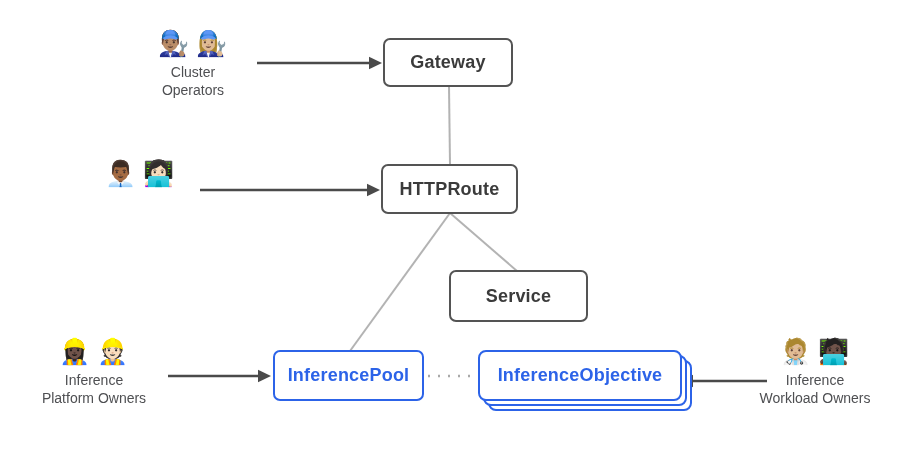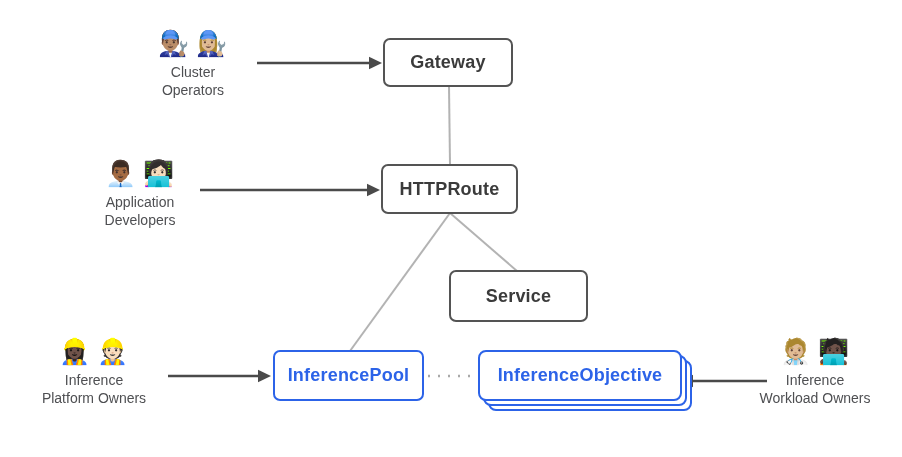--- a/index.html
+++ b/index.html
@@ -96,22 +96,20 @@
   </div>
 
   <div class="persona" style="left:113px; top:27px;">
     <div class="persona-icons">👨🏽‍🔧 👩🏼‍🔧</div>
     <div class="persona-label">Cluster
 Operators</div>
   </div>
 
   <div class="persona" style="left:60px; top:157px;">
     <div class="persona-icons">👨🏾‍💼 👩🏻‍💻</div>
-    <div class="persona-label">Application
-Developers</div>
   </div>
 
   <div class="persona" style="left:14px; top:335px;">
     <div class="persona-icons">👷🏿‍♀️ 👷🏻</div>
     <div class="persona-label">Inference
 Platform Owners</div>
   </div>
 
   <div class="persona" style="left:735px; top:335px;">
     <div class="persona-icons">🧑🏼‍⚕️ 🧑🏿‍💻</div>

